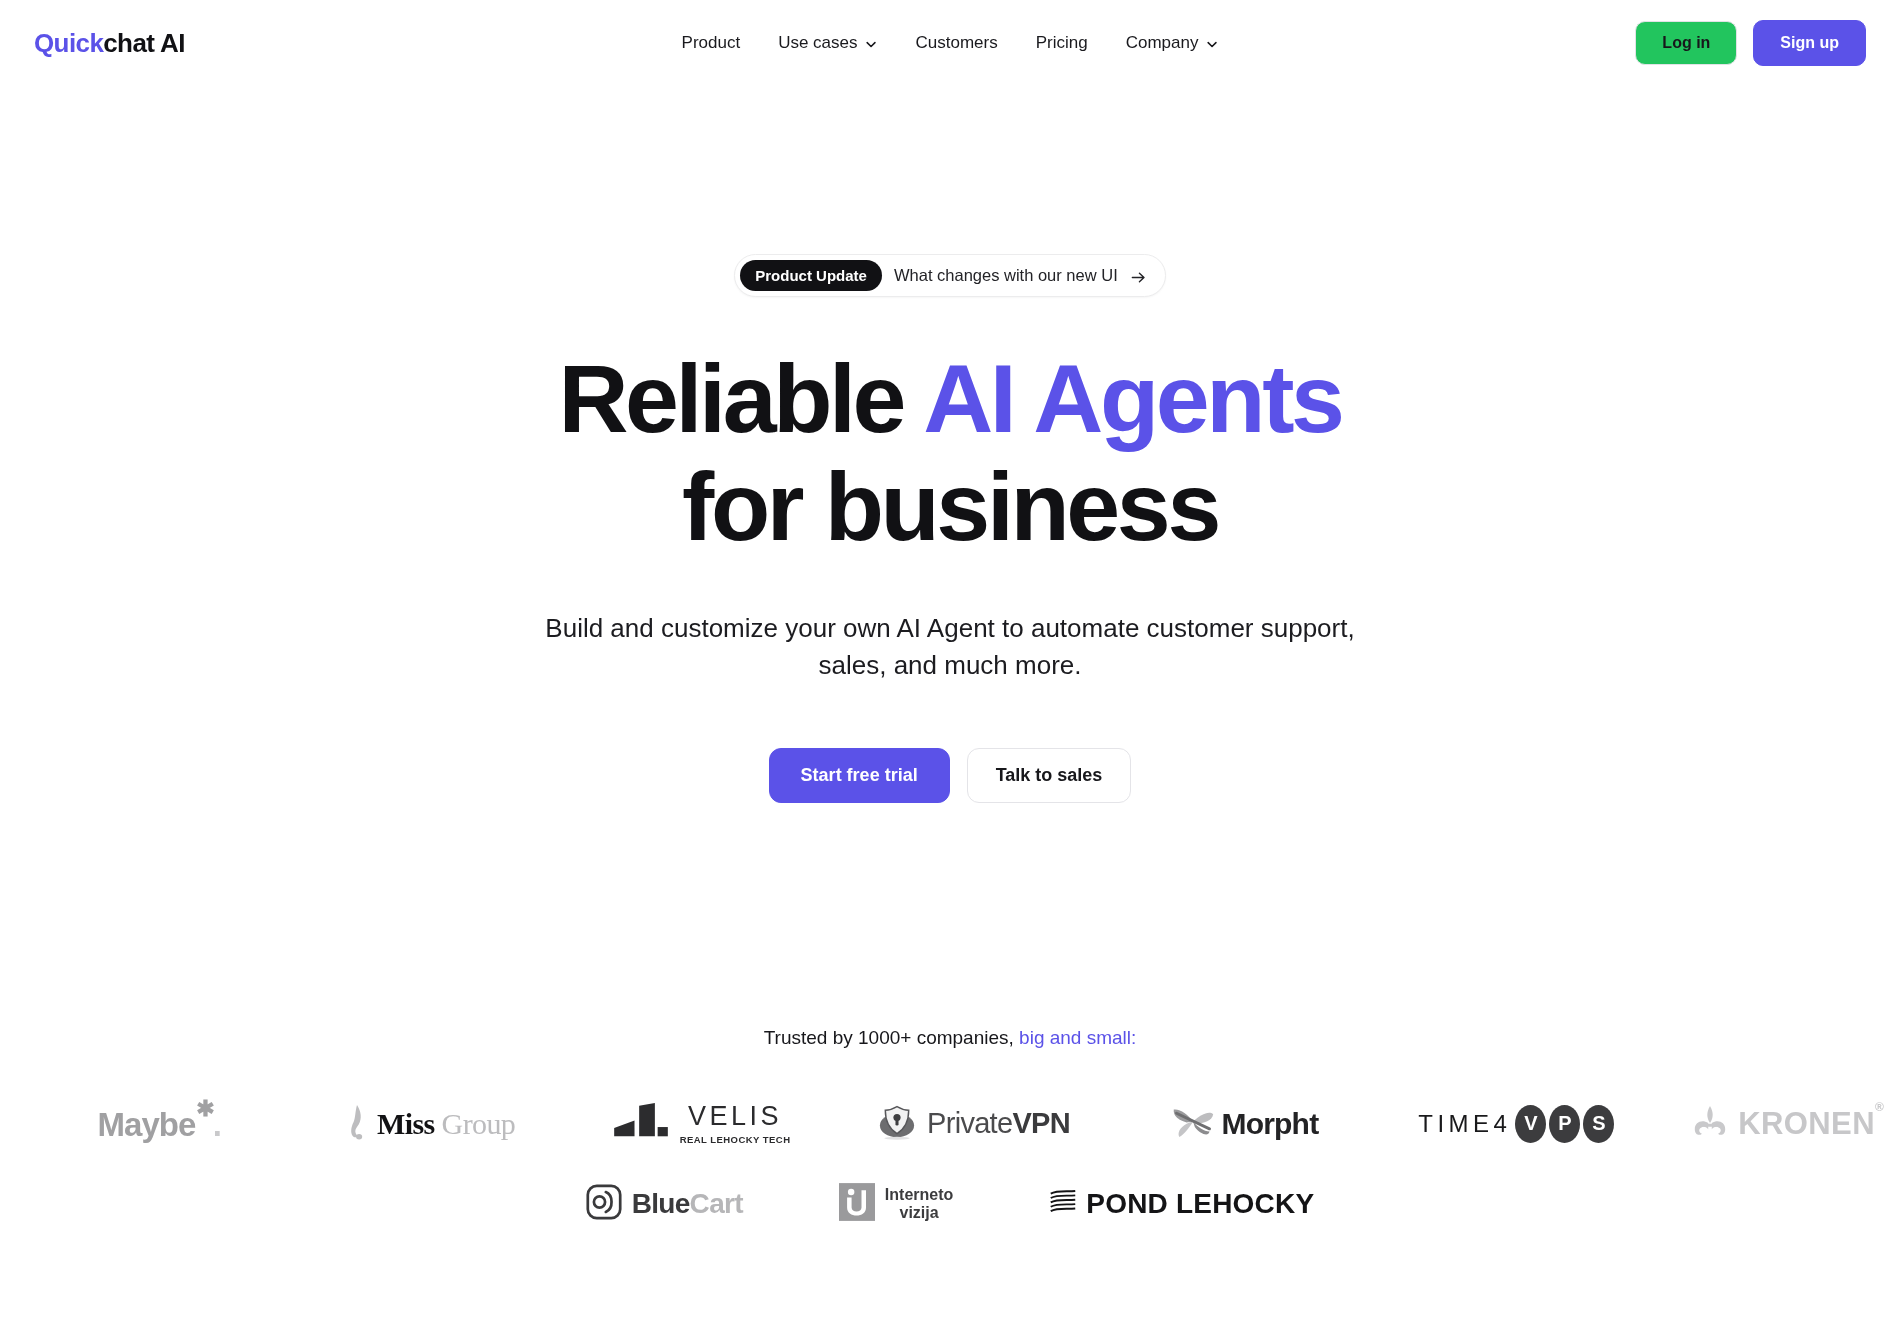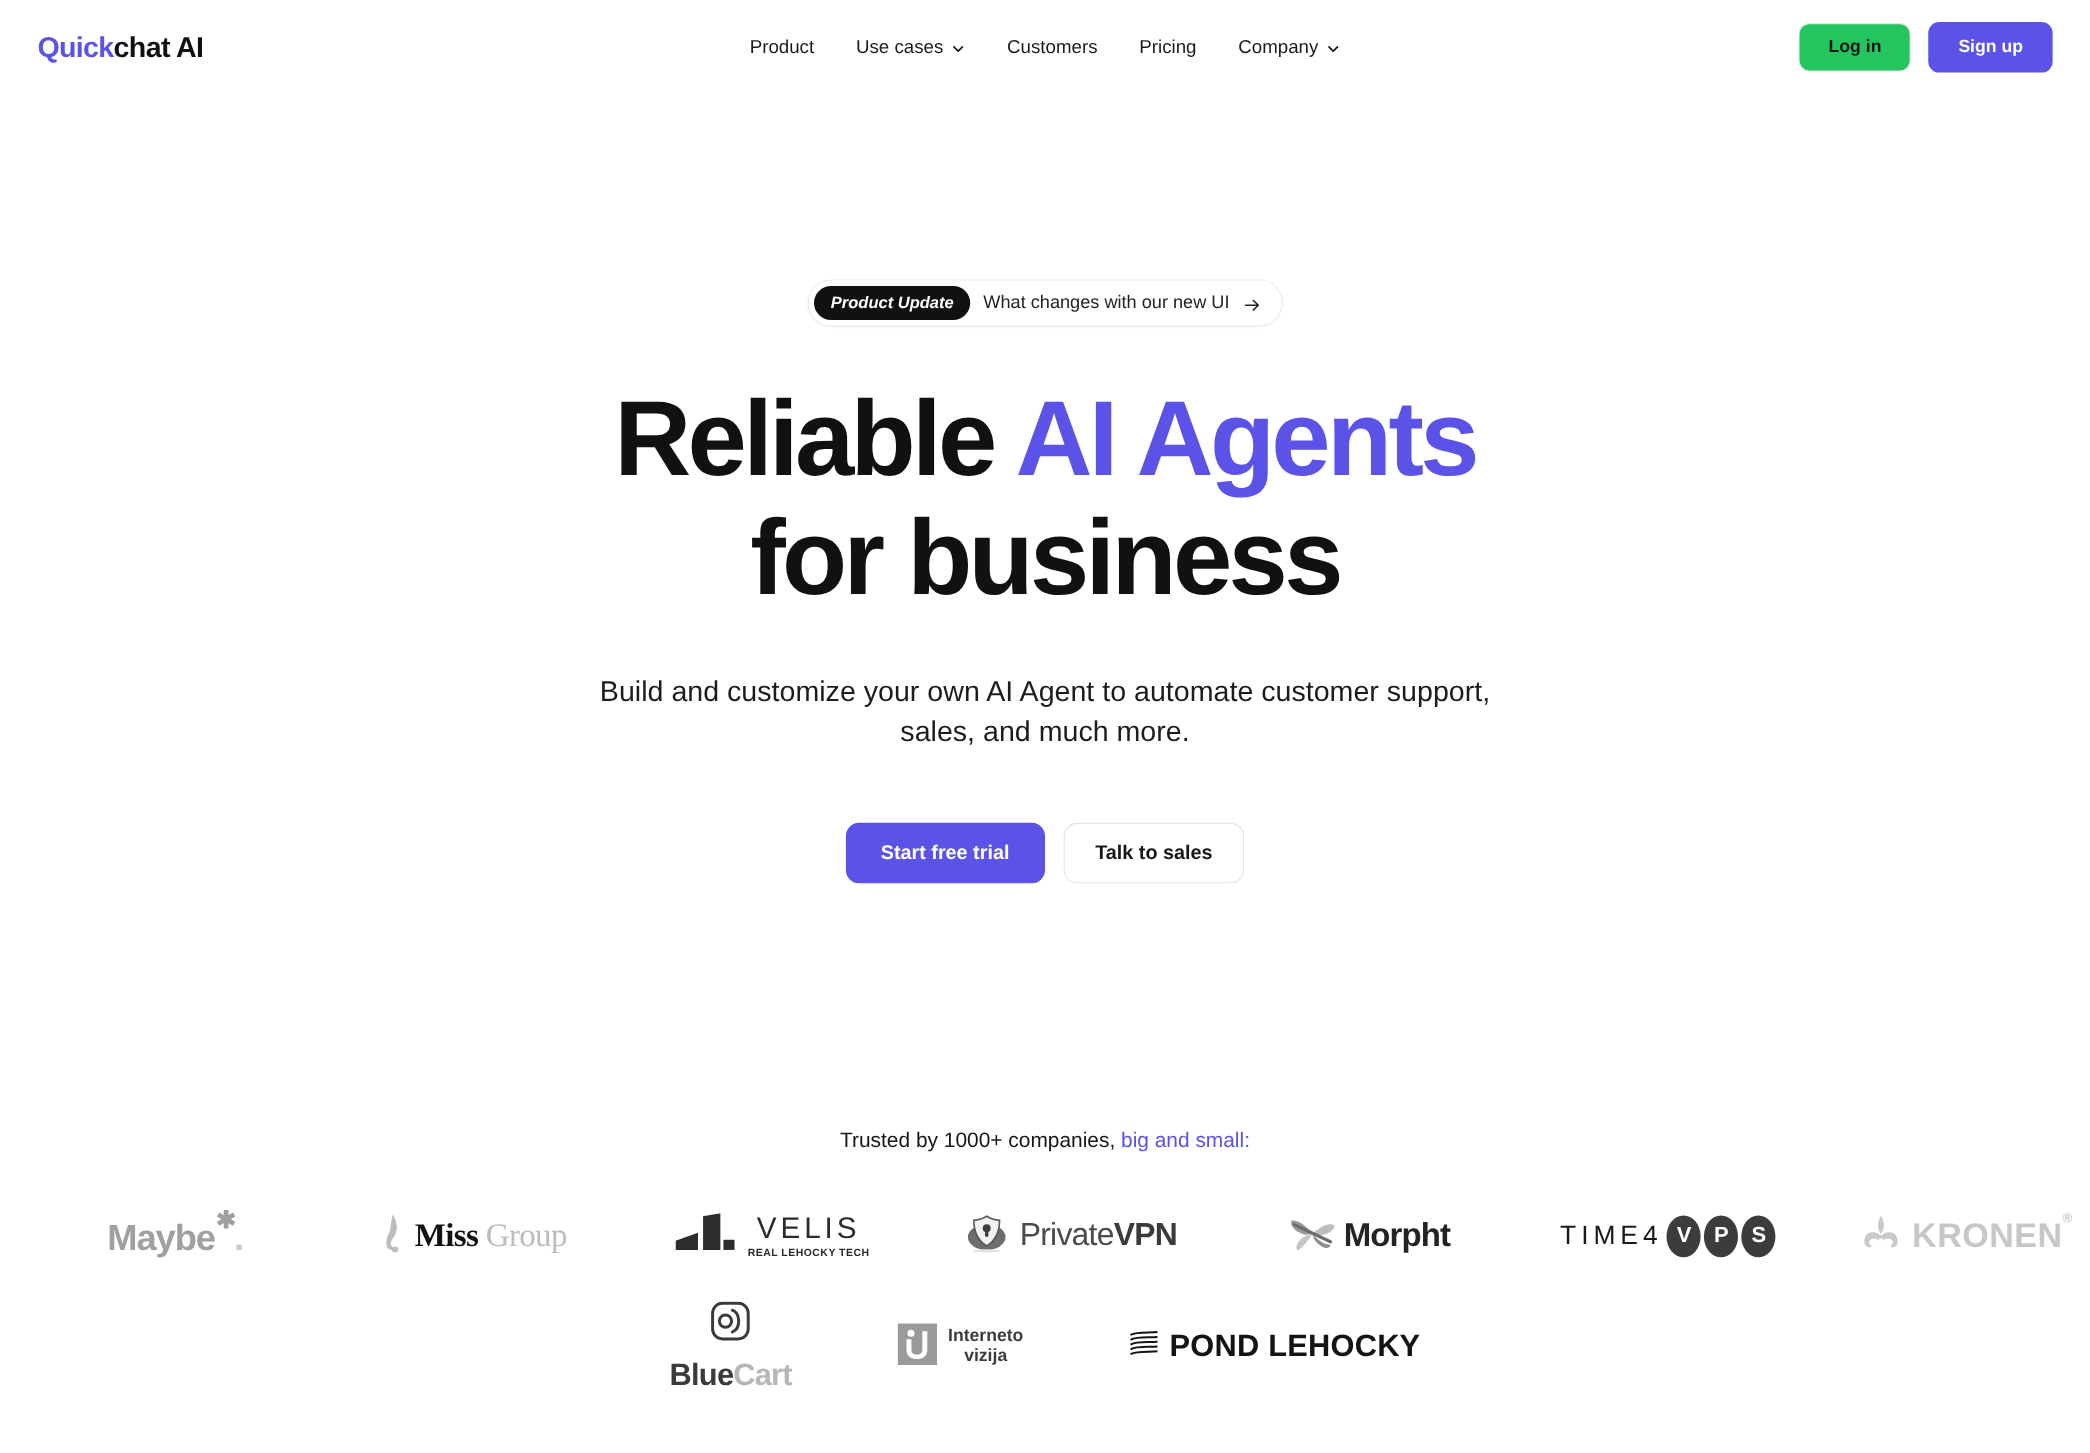--- a/index.html
+++ b/index.html
@@ -106,21 +106,20 @@
     cursor: pointer;
   }
   .badge-tag {
     background: #111114;
     color: #ffffff;
     font-size: 15px;
     font-weight: 700;
     border-radius: 999px;
     padding: 7px 15px;
     white-space: nowrap;
-    font-style: italic;
   }
   .badge-text {
     font-size: 16.5px;
     font-weight: 400;
     color: #232327;
     white-space: nowrap;
   }
   .badge-arrow {
     width: 17px;
     height: 17px;
@@ -411,21 +410,21 @@
           </svg>
         </span>
         <span class="kronen"><span>KRONEN</span><sup>®</sup></span>
       </div>
     </div>
 
   </div>
 
   <div class="logos-row2">
 
-    <div class="lg" style="gap:10px;flex-direction:column;">
+    <div class="lg" style="gap:10px;">
       <span>
         <svg viewBox="0 0 40 40" width="36" height="36">
           <rect x="2" y="2" width="36" height="36" rx="10" fill="none" stroke="#3a3a3c" stroke-width="3"></rect>
           <circle cx="15" cy="20" r="6.2" fill="none" stroke="#3a3a3c" stroke-width="3"></circle>
           <path d="M22 9 C30 12 31 27 22 31" fill="none" stroke="#3a3a3c" stroke-width="3" stroke-linecap="round"></path>
         </svg>
       </span>
       <span class="bluecart"><span class="b1">Blue</span><span class="b2">Cart</span></span>
     </div>
 

